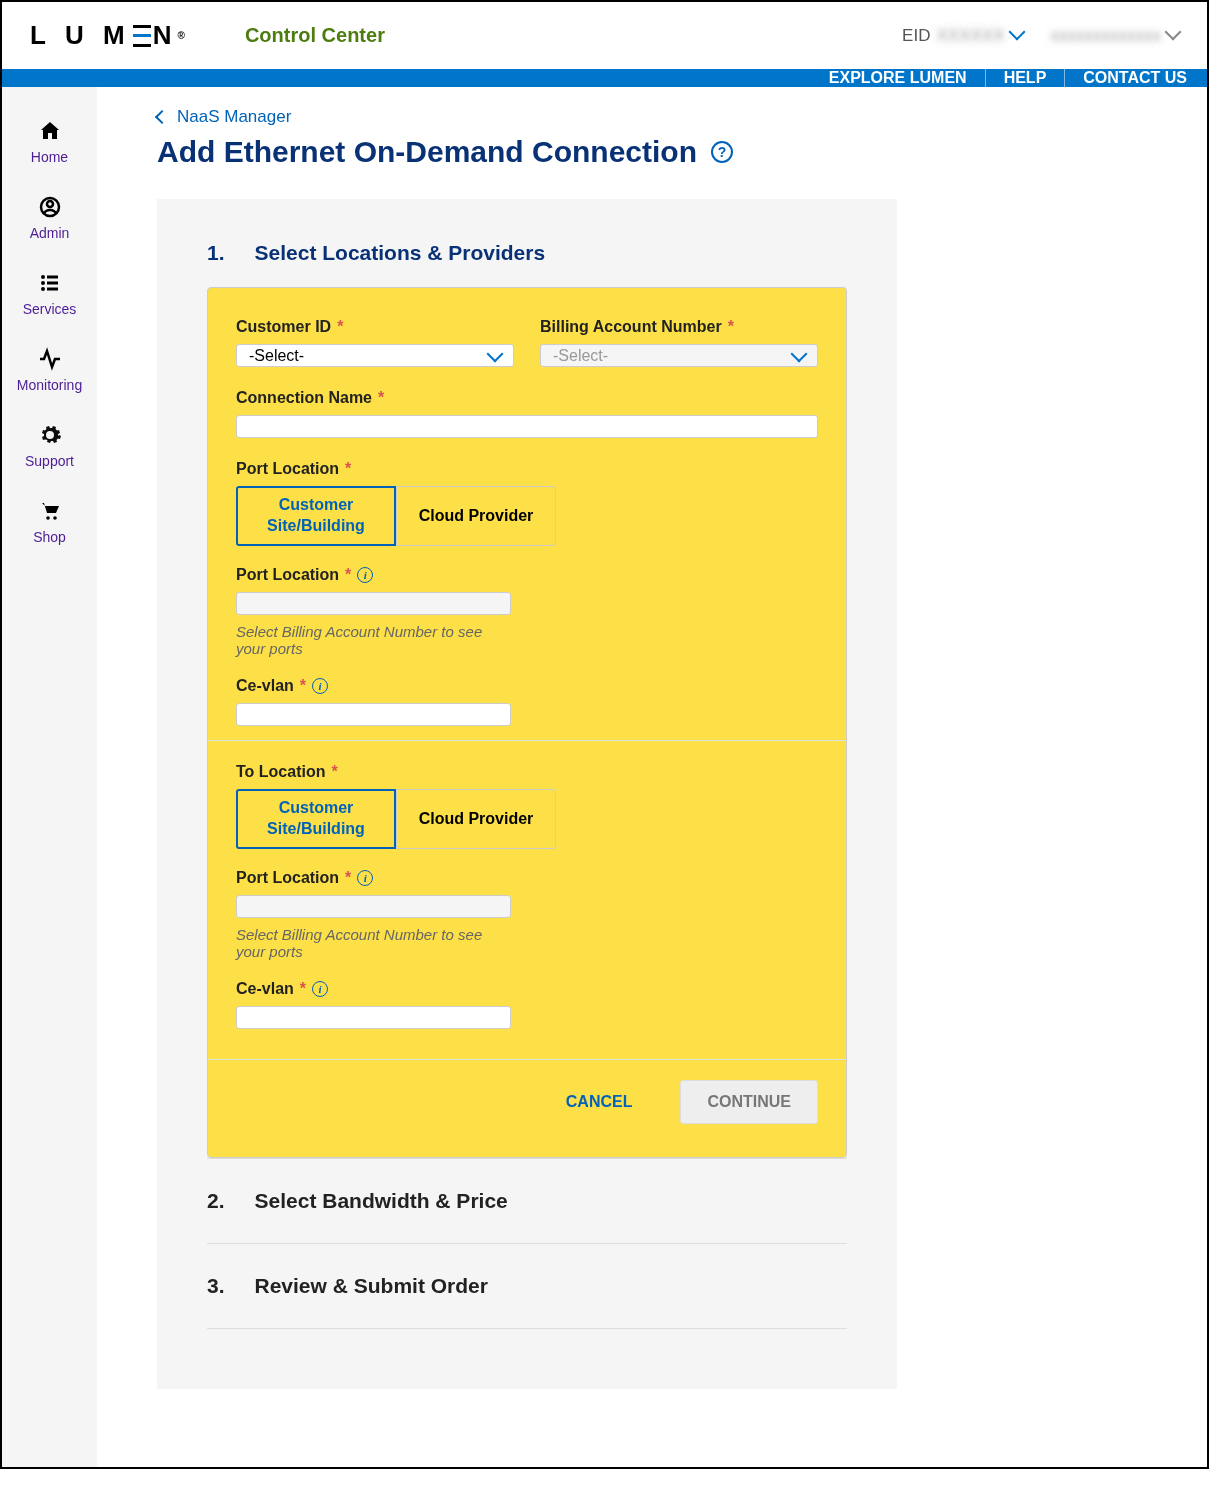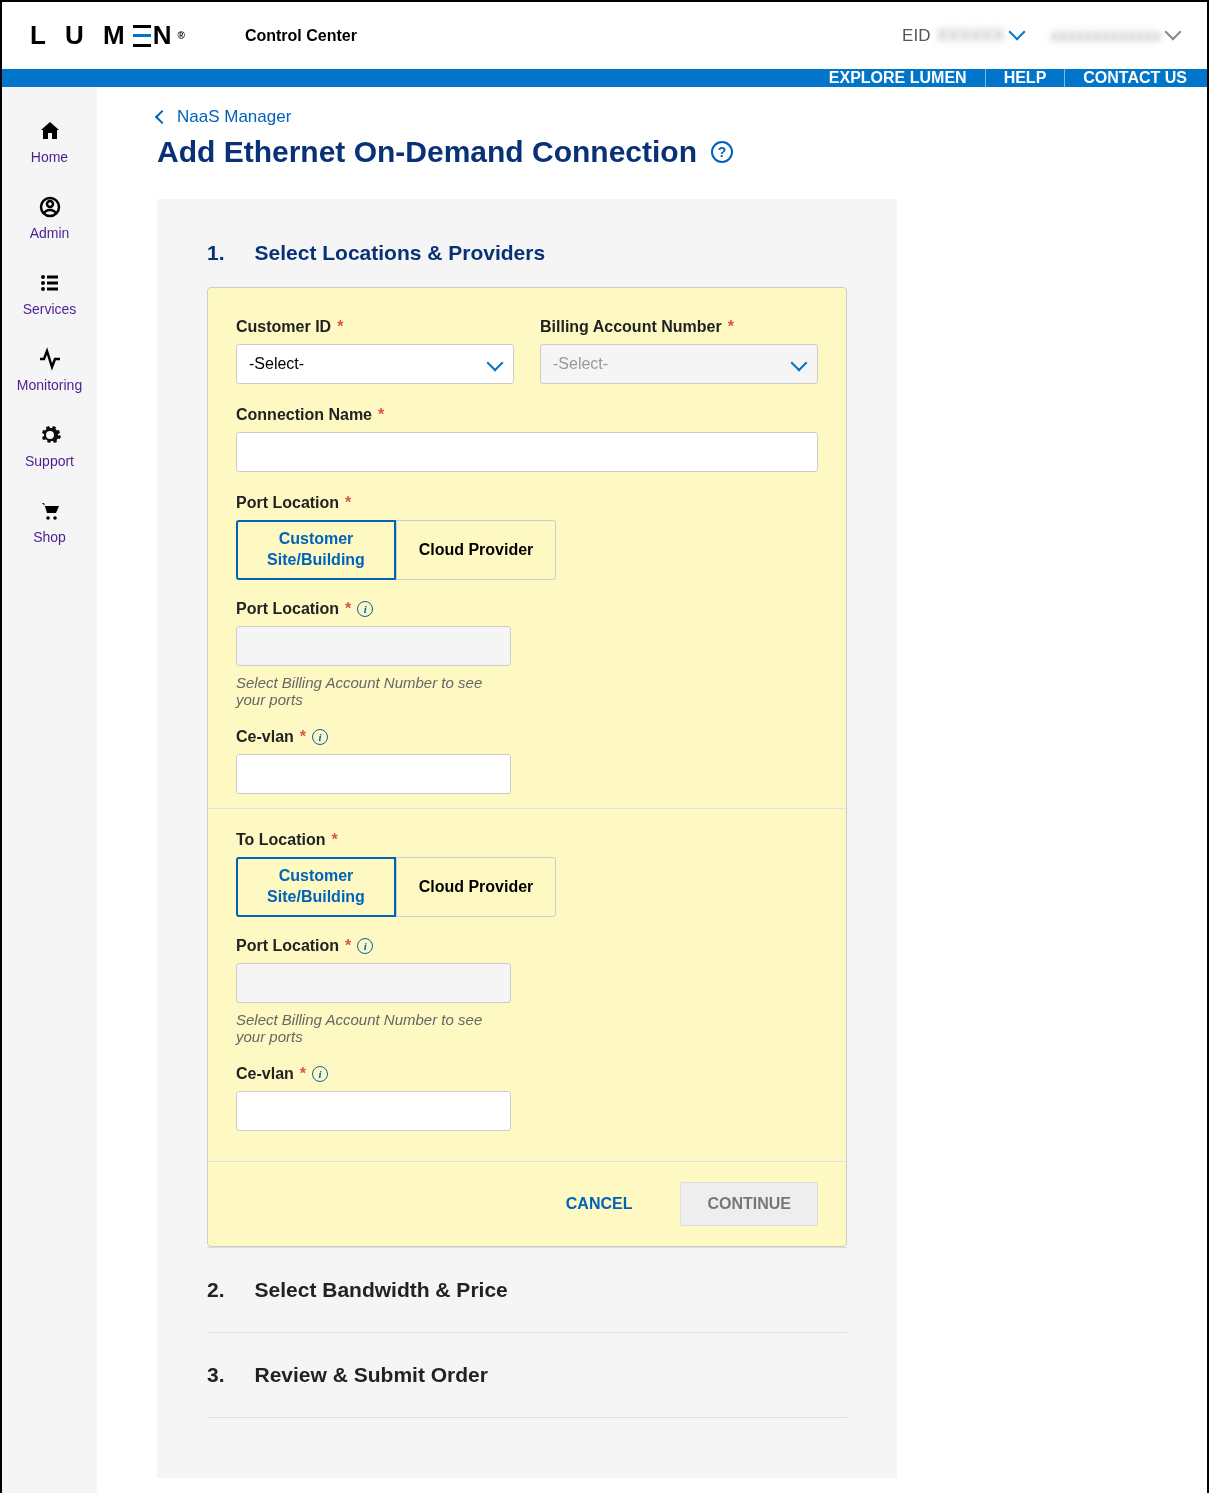--- a/index.html
+++ b/index.html
@@ -45,23 +45,23 @@
   .logo-e span {
     position: absolute;
     top: 9px;
     left: 0;
     width: 18px;
     height: 3px;
     background: #0075c9;
   }
   .logo sup { font-size: 10px; letter-spacing: 0; }
   .app-title {
-    font-size: 16px;
-    font-weight: 700;
-    color: #000000;
+    font-size: 20px;
+    font-weight: 700;
+    color: #4d7c0f;
   }
   .topbar-right {
     margin-left: auto;
     display: flex;
     align-items: center;
     gap: 28px;
     color: #555;
     font-size: 17px;
   }
   .eid { display: flex; gap: 6px; }
@@ -156,24 +156,24 @@
   }
   .step-head {
     display: flex;
     gap: 30px;
     font-size: 21px;
     font-weight: 700;
     color: #083176;
     margin-bottom: 22px;
   }
   .card {
-    background: #fef9c3;
+    background: #fde047;
     border: 1px solid #ccc;
     border-radius: 4px;
-    padding: 30px 28px 0;
+    padding: 30px 28px 13px;
   }
   .form-row {
     display: flex;
     gap: 26px;
     margin-bottom: 22px;
   }
   .form-col { flex: 1; }
   .label {
     font-size: 16px;
     font-weight: 700;
@@ -187,21 +187,21 @@
   .info-circle {
     width: 16px; height: 16px;
     border: 1.5px solid #0062b8;
     border-radius: 50%;
     display: inline-flex; align-items: center; justify-content: center;
     font-size: 11px; color: #0062b8; font-weight: 700;
     font-family: serif; font-style: italic;
   }
   .select, .input {
     width: 100%;
-    height: 40px;
+    height: 23px;
     border: 1px solid #ccc;
     border-radius: 3px;
     padding: 0 12px;
     font-size: 16px;
     background: #fff;
     display: flex;
     align-items: center;
     justify-content: space-between;
   }
   .select.disabled { background: #f5f5f5; color: #999; }

